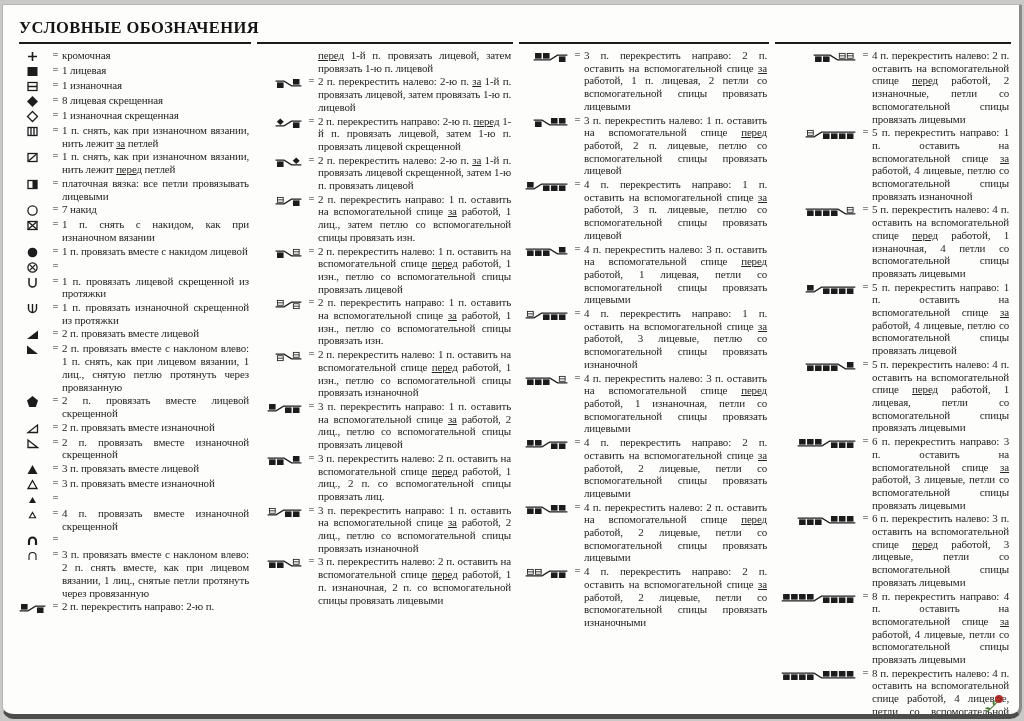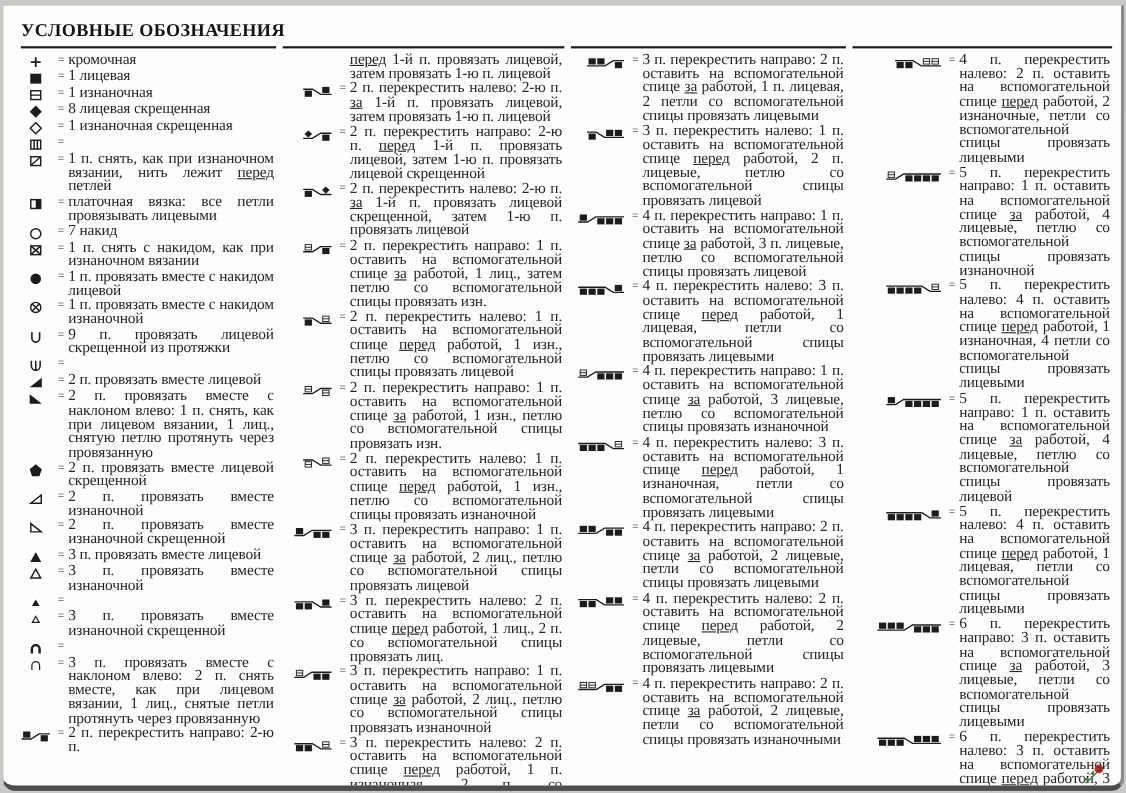--- a/index.html
+++ b/index.html
@@ -17,21 +17,21 @@
   .rule{width:100%;border-bottom:2px solid #1c1c1c;}
   .entry{display:grid;grid-template-columns:var(--symw) 13px 1fr;align-items:start;
          margin-bottom:1px;}
   .c1 .entry{--symw:30px;}
   .c2 .entry{--symw:48px;}
   .c3 .entry{--symw:52px;}
   .c4 .entry{--symw:84px;}
   .sym{justify-self:end;padding-right:3px;margin-top:1px;line-height:0;}
   .c1 .sym{justify-self:center;}
   .eq{font-size:10.5px;color:#222;line-height:12.7px;text-align:center;}
-  .txt{font-size:14px;line-height:12.7px;color:#262626;text-align:justify;
+  .txt{font-size:11px;line-height:12.7px;color:#262626;text-align:justify;
        letter-spacing:-0.15px;padding-right:2px;}
   .txt u{text-underline-offset:1px;}
   svg{display:block;}
   .rose{position:absolute;right:14px;bottom:1px;}
 </style>
 </head>
 <body>
 
 <div class="stage">
   <div class="page">
@@ -87,20 +87,21 @@
             <span class="txt">1 изнаночная скрещенная</span>
           </div>
           <div class="entry">
             <span class="sym">
               <svg width="13" height="13" viewBox="0 0 13 13">
                 <rect x="2" y="2.5" width="9" height="8" stroke="#1c1c1c" fill="none" stroke-width="1.3"></rect>
                 <path d="M5 2.5V10.5M8 2.5V10.5" stroke="#1c1c1c" fill="none" stroke-width="1.3"></path>
               </svg>
             </span>
             <span class="eq">=</span>
+            <span class="txt">1 п. снять, как при изнаночном вязании, нить лежит <u>за</u> петлей</span>
           </div>
           <div class="entry">
             <span class="sym">
               <svg width="13" height="13" viewBox="0 0 13 13">
                 <rect x="2" y="2.5" width="9" height="8" stroke="#1c1c1c" fill="none" stroke-width="1.3"></rect>
                 <path d="M2.5 10 L10.5 3" stroke="#1c1c1c" fill="none" stroke-width="1.3"></path>
               </svg>
             </span>
             <span class="eq">=</span>
             <span class="txt">1 п. снять, как при изнаночном вязании, нить лежит <u>перед</u> петлей</span>
@@ -144,38 +145,38 @@
             <span class="txt">1 п. провязать вместе с накидом лицевой</span>
           </div>
           <div class="entry">
             <span class="sym">
               <svg width="13" height="13" viewBox="0 0 13 13">
                 <circle cx="6.5" cy="6.5" r="4.6" stroke="#1c1c1c" fill="none" stroke-width="1.3"></circle>
                 <path d="M3.4 3.4 L9.6 9.6 M9.6 3.4 L3.4 9.6" stroke="#1c1c1c" fill="none" stroke-width="1.3"></path>
               </svg>
             </span>
             <span class="eq">=</span>
-            <span class="txt">1 п. провязать вместе с накидом изнаночной</span>
           </div>
           <div class="entry">
             <span class="sym">
               <svg width="13" height="13" viewBox="0 0 13 13">
                 <path d="M3 2 V7.5 a3.5 3.5 0 0 0 7 0 V2" stroke="#1c1c1c" stroke-width="1.5" fill="none"></path>
               </svg>
             </span>
             <span class="eq">=</span>
-            <span class="txt">9 п. провязать лицевой скрещенной из протяжки</span>
+            <span class="txt">1 п. провязать лицевой скрещенной из протяжки</span>
           </div>
           <div class="entry">
             <span class="sym">
               <svg width="13" height="13" viewBox="0 0 13 13">
                 <path d="M2.5 2 V6.5 a4 4 0 0 0 8 0 V2 M6.5 2 V11" stroke="#1c1c1c" stroke-width="1.4" fill="none"></path>
               </svg>
             </span>
             <span class="eq">=</span>
+            <span class="txt">1 п. провязать изнаночной скрещенной из протяжки</span>
           </div>
           <div class="entry">
             <span class="sym">
               <svg width="13" height="13" viewBox="0 0 13 13">
                 <polygon points="1,11 12,11 12,2.5" fill="#1c1c1c"></polygon>
               </svg>
             </span>
             <span class="eq">=</span>
             <span class="txt">2 п. провязать вместе лицевой</span>
           </div>
@@ -241,21 +242,21 @@
             </span>
             <span class="eq">=</span>
           </div>
           <div class="entry">
             <span class="sym">
               <svg width="13" height="13" viewBox="0 0 13 13">
                 <polygon points="3.4,9.8 9.6,9.8 6.5,4.4" stroke="#1c1c1c" stroke-width="1.1" fill="none"></polygon>
               </svg>
             </span>
             <span class="eq">=</span>
-            <span class="txt">3 п. провязать вместе изнаночной скрещенной</span>
+            <span class="txt">4 п. провязать вместе изнаночной скрещенной</span>
           </div>
           <div class="entry">
             <span class="sym">
               <svg width="13" height="13" viewBox="0 0 13 13">
                 <path d="M3 11 V7 a3.5 3.5 0 0 1 7 0 V11" stroke="#1c1c1c" stroke-width="2.2" fill="none"></path>
               </svg>
             </span>
             <span class="eq">=</span>
           </div>
           <div class="entry">

